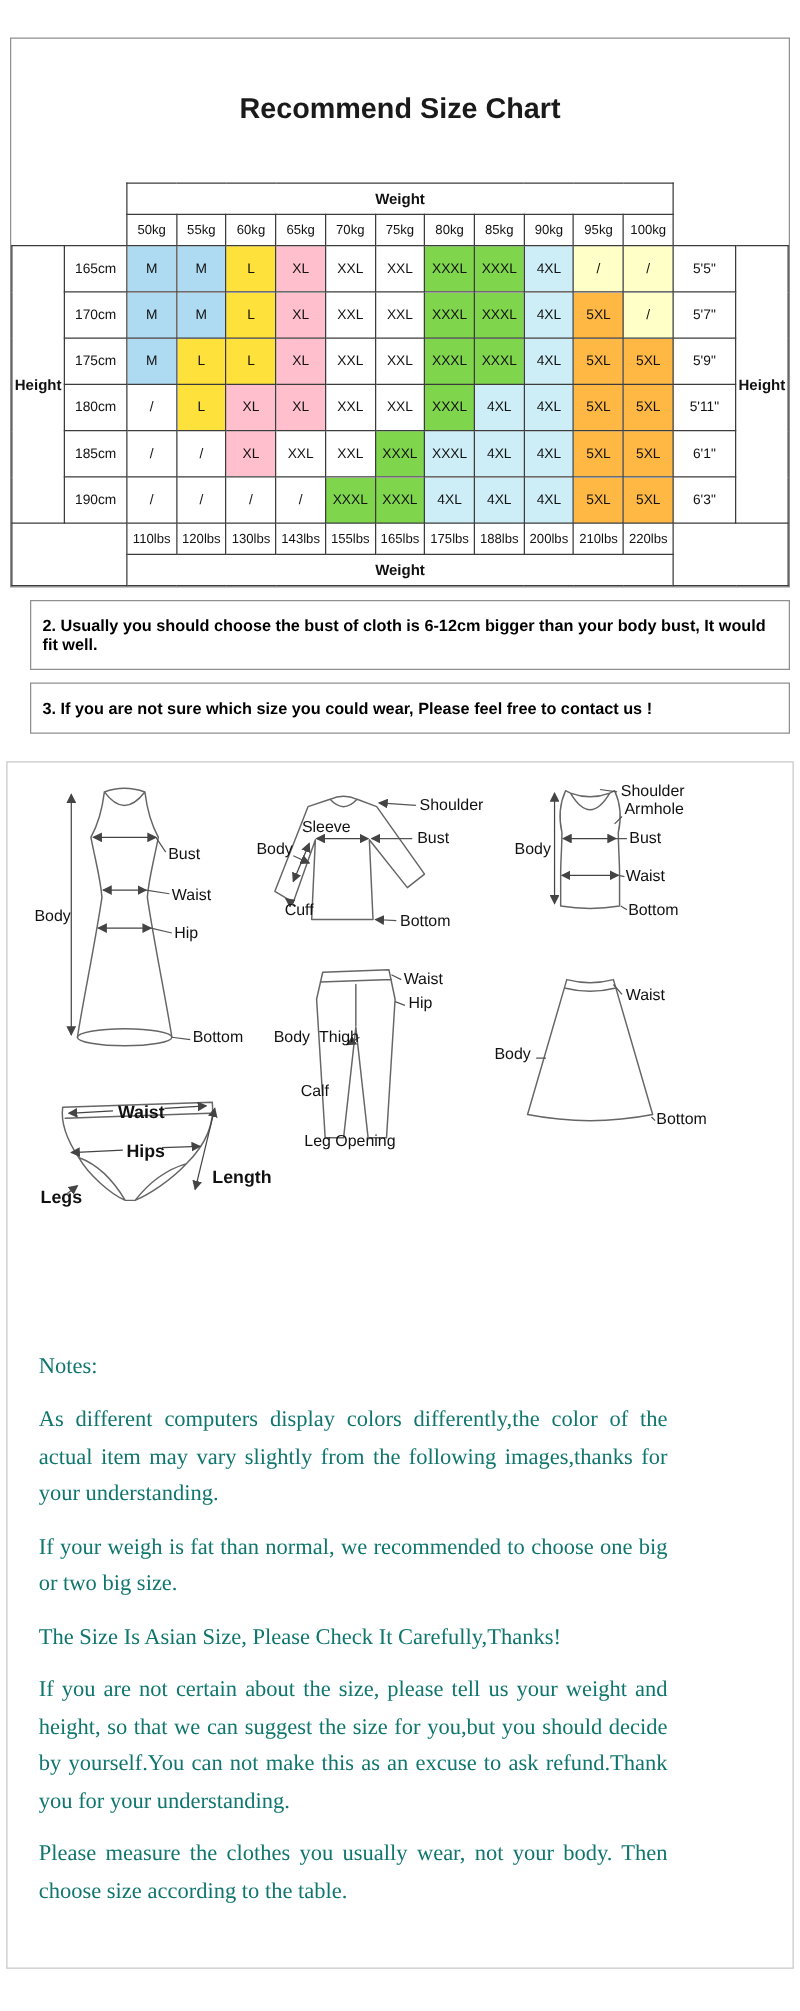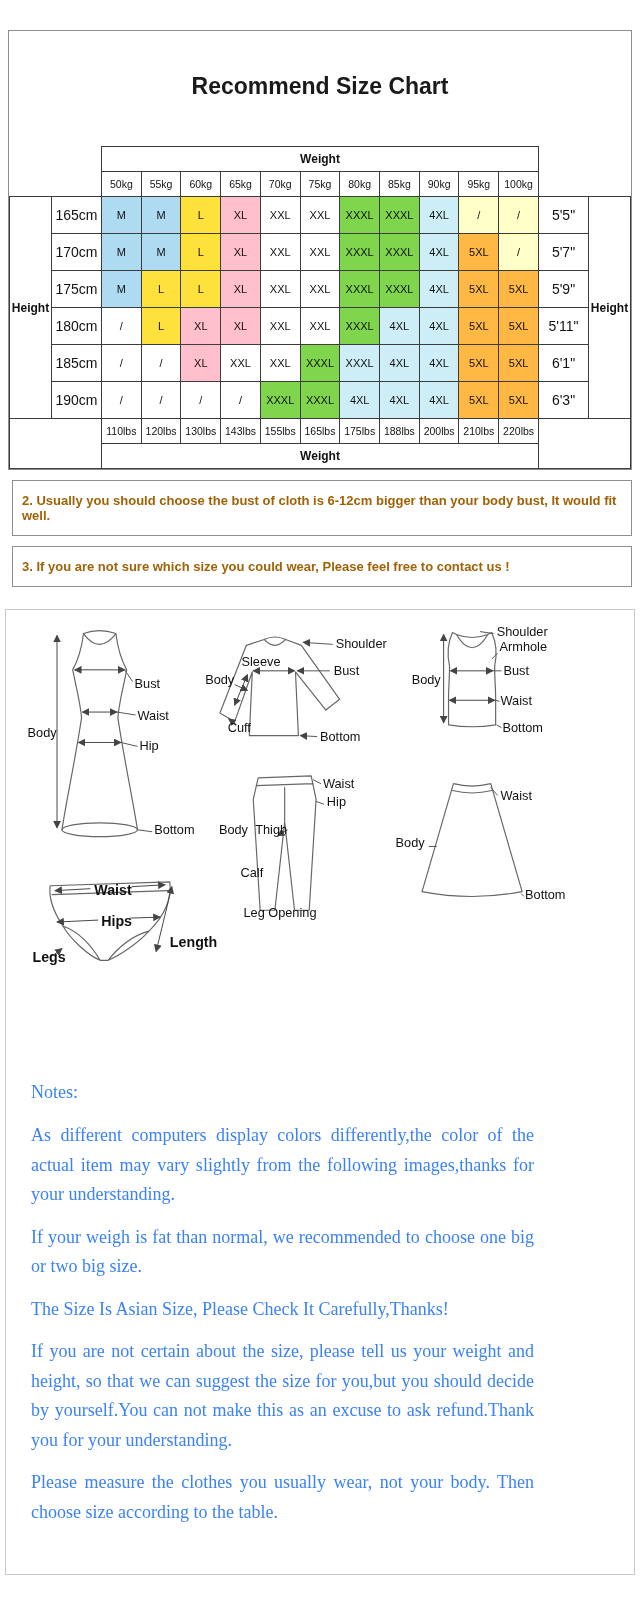--- a/index.html
+++ b/index.html
@@ -8,35 +8,35 @@
 
   
   .panel1{margin:30px 8px 0 8px;border:1px solid #8f8f8f;background:#fff;}
   .sc-title{text-align:center;font-weight:bold;font-size:23px;color:#1a1a1a;padding:42px 0 46px 0;}
   table.chart{width:100%;border-collapse:collapse;table-layout:fixed;text-align:center;color:#111;}
   table.chart td{border:1px solid #3c3c3c;padding:0;font-size:11px;height:24px;overflow:hidden;}
   table.chart tr.dr td{height:36px;}
   table.chart td.nb{border:none;background:transparent;}
   table.chart td.hdr{font-weight:bold;font-size:12px;}
   table.chart td.kg,table.chart td.lb{font-size:10.5px;}
-  table.chart td.cm,table.chart td.ft{font-size:14px;}
+  table.chart td.cm,table.chart td.ft{font-size:11px;}
   .note1{padding:12px 10px;font-size:13px;font-weight:bold;color:#222;border-top:1px solid #3c3c3c;}
   .red{font-weight:bold;}
-  .note-box{margin:10px 8px 0 12px;border:1px solid #8f8f8f;padding:12px 9px;font-size:13px;font-weight:bold;color:#a16207;background:#fff;}
+  .note-box{margin:10px 8px 0 24px;border:1px solid #8f8f8f;padding:12px 9px;font-size:13px;font-weight:bold;color:#000000;background:#fff;}
 
   
   .panel2{margin:22px 5px 0 5px;border:1px solid #c8c8c8;background:#fff;padding-bottom:34px;}
   .panel2 svg{display:block;width:100%;height:auto;}
   svg text{font-family:"Liberation Sans",sans-serif;font-size:13px;fill:#111;}
   svg text.lblb{font-size:14.5px;font-weight:bold;}
   .gl{fill:none;stroke:#666;stroke-width:1.2;stroke-linejoin:round;stroke-linecap:round;}
   .ml{stroke:#444;stroke-width:1;fill:none;}
   .lead{stroke:#555;stroke-width:1;fill:none;}
 
-  .notes{font-family:"Liberation Serif",serif;font-size:18px;color:#3b82f6;text-align:justify;margin:75px 100px 0 25px;line-height:1.64;}
+  .notes{font-family:"Liberation Serif",serif;font-size:18px;color:#0f766e;text-align:justify;margin:75px 100px 0 25px;line-height:1.64;}
   .notes p{margin:0 0 13px 0;}
   .notes .nh{text-align:left;margin-bottom:14px;}
 </style>
 </head>
 <body>
 
 <div class="page">
 
   <section class="panel1">
     <div class="sc-title">Recommend Size Chart</div>

